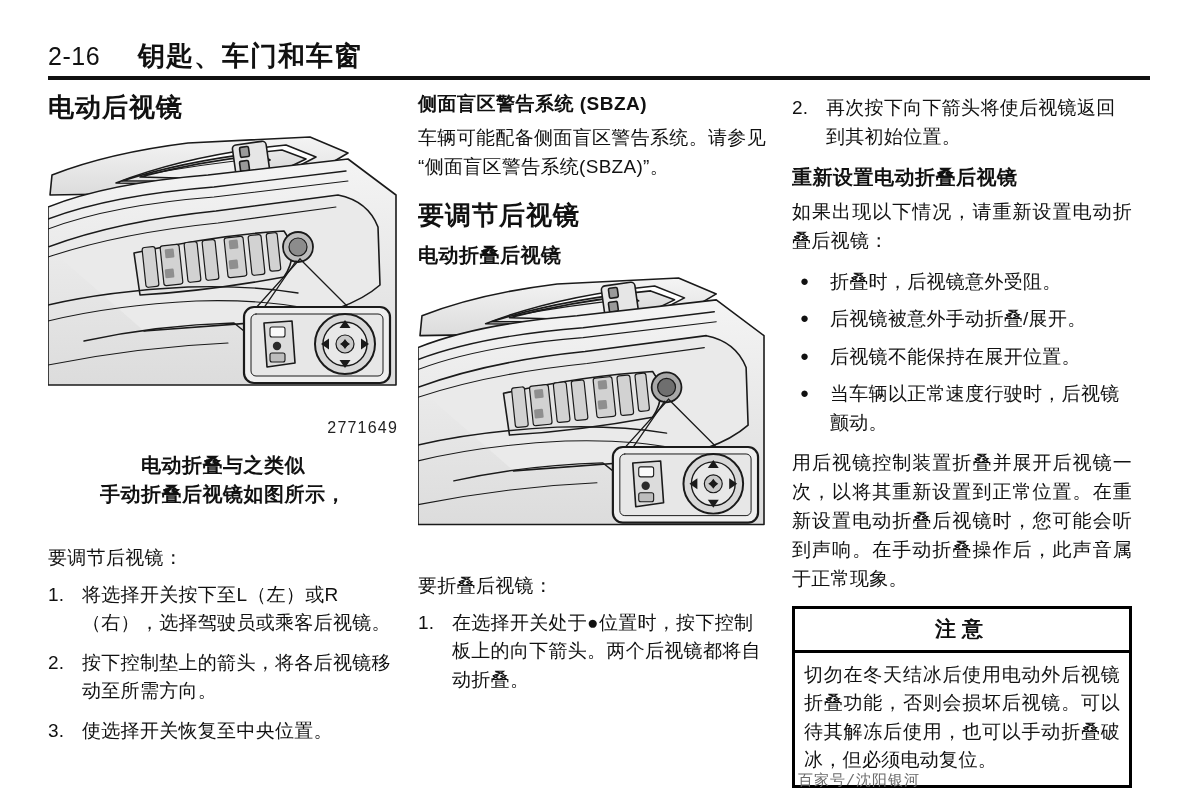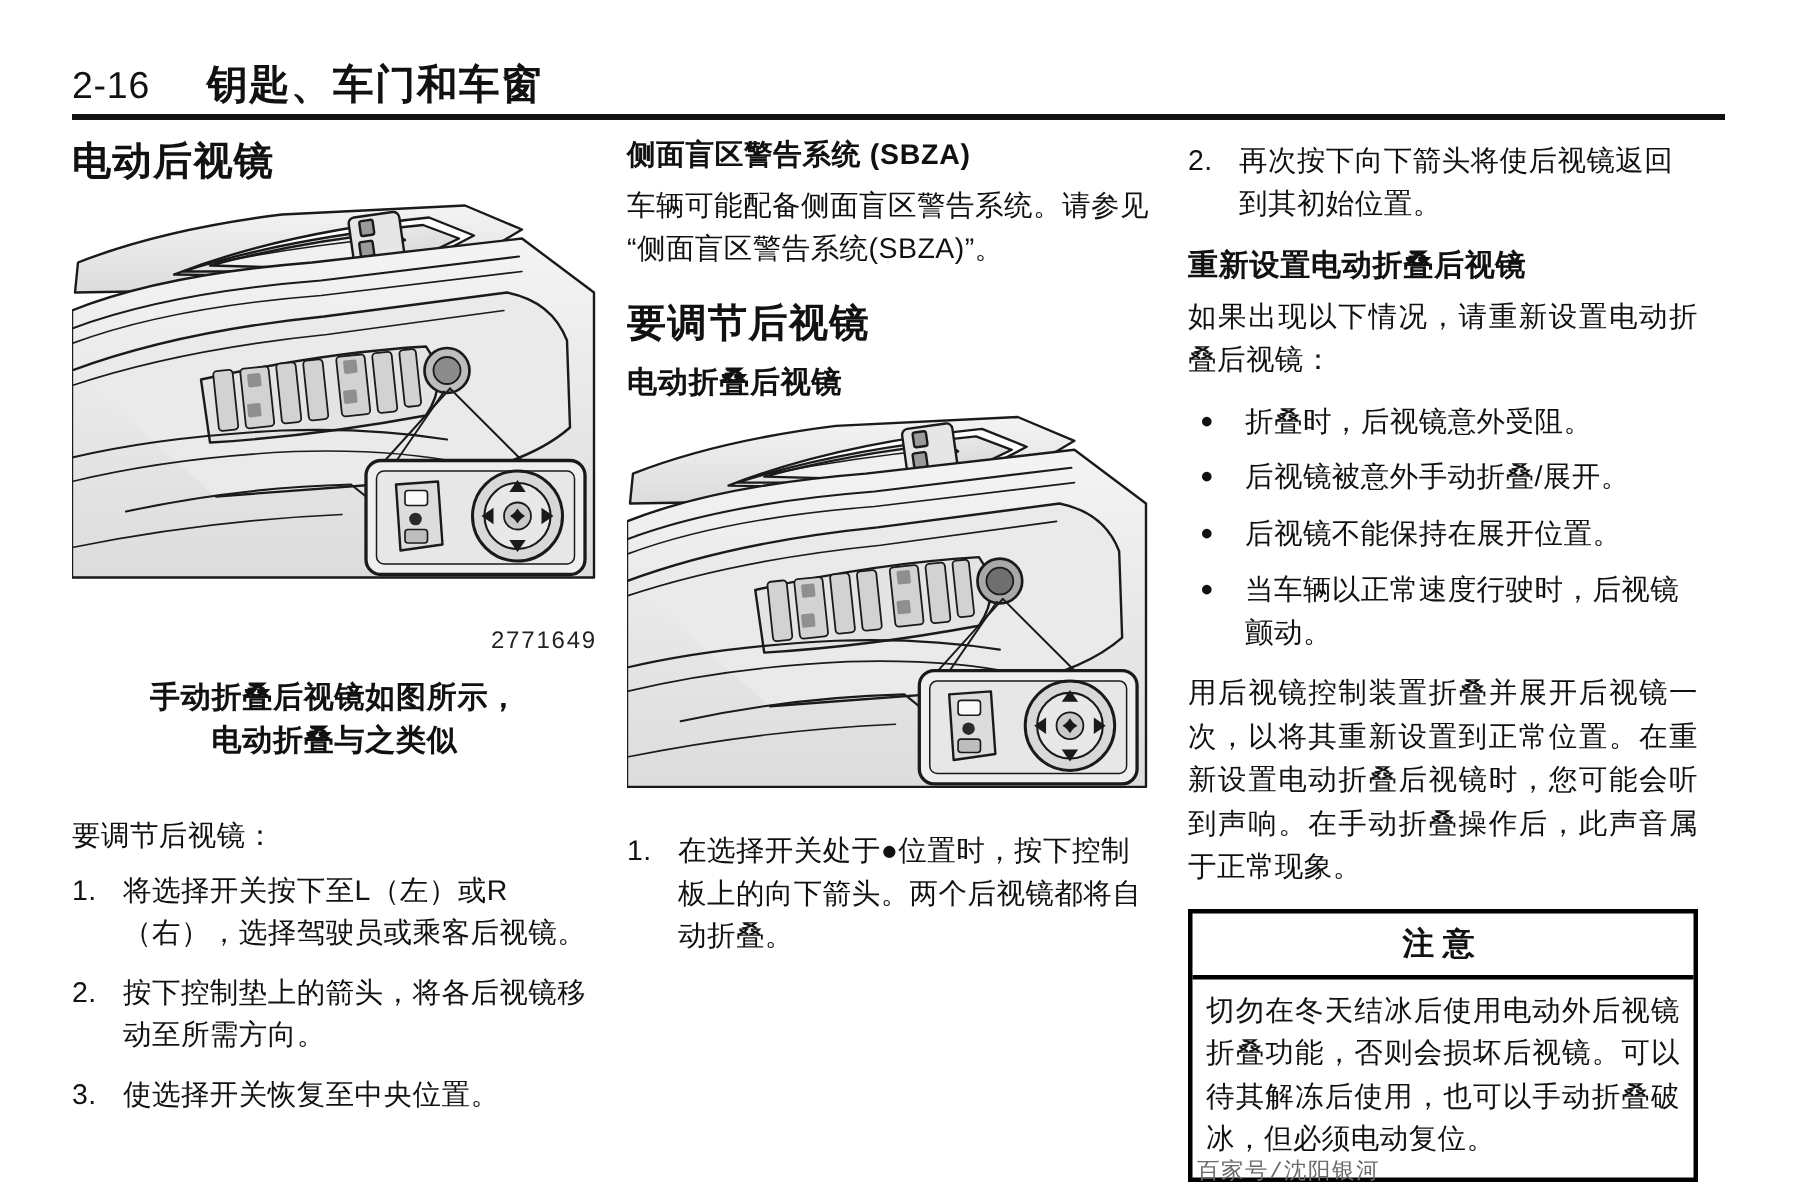--- a/index.html
+++ b/index.html
@@ -155,22 +155,22 @@
             <path d="M297 214 l3.6 -5 h-7.2 z"></path>
             <path d="M292 209 l5 -3.6 v7.2 z"></path>
             <path d="M302 209 l-5 -3.6 v7.2 z"></path>
           </g>
         </g>
       </svg>
     </div>
     <div class="fignum">2771649</div>
 
     <div class="centered-bold">
+      <div>电动折叠与之类似</div>
       <div>手动折叠后视镜如图所示，</div>
-      <div>电动折叠与之类似</div>
     </div>
 
     <p class="body tight">要调节后视镜：</p>
 
     <ol class="num">
       <li>
         <span class="marker">1.</span>
         <span class="txt">将选择开关按下至L（左）或R（右），选择驾驶员或乘客后视镜。</span>
       </li>
       <li>
@@ -259,20 +259,21 @@
             <path d="M321 209 l-8 -5.5 v11 z"></path>
             <path d="M297 204 l3.6 5 h-7.2 z"></path>
             <path d="M297 214 l3.6 -5 h-7.2 z"></path>
             <path d="M292 209 l5 -3.6 v7.2 z"></path>
             <path d="M302 209 l-5 -3.6 v7.2 z"></path>
           </g>
         </g>
       </svg>
     </div>
 
+    <p class="body tight" style="margin-top:18px;">要折叠后视镜：</p>
 
     <ol class="num">
       <li>
         <span class="marker">1.</span>
         <span class="txt">在选择开关处于●位置时，按下控制板上的向下箭头。两个后视镜都将自动折叠。</span>
       </li>
     </ol>
   </div>
 
   <div class="col col3">

